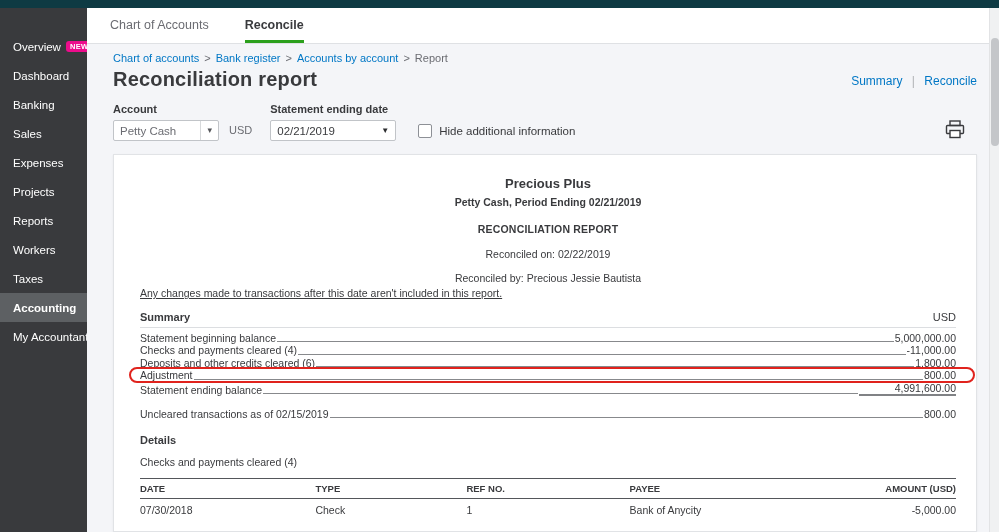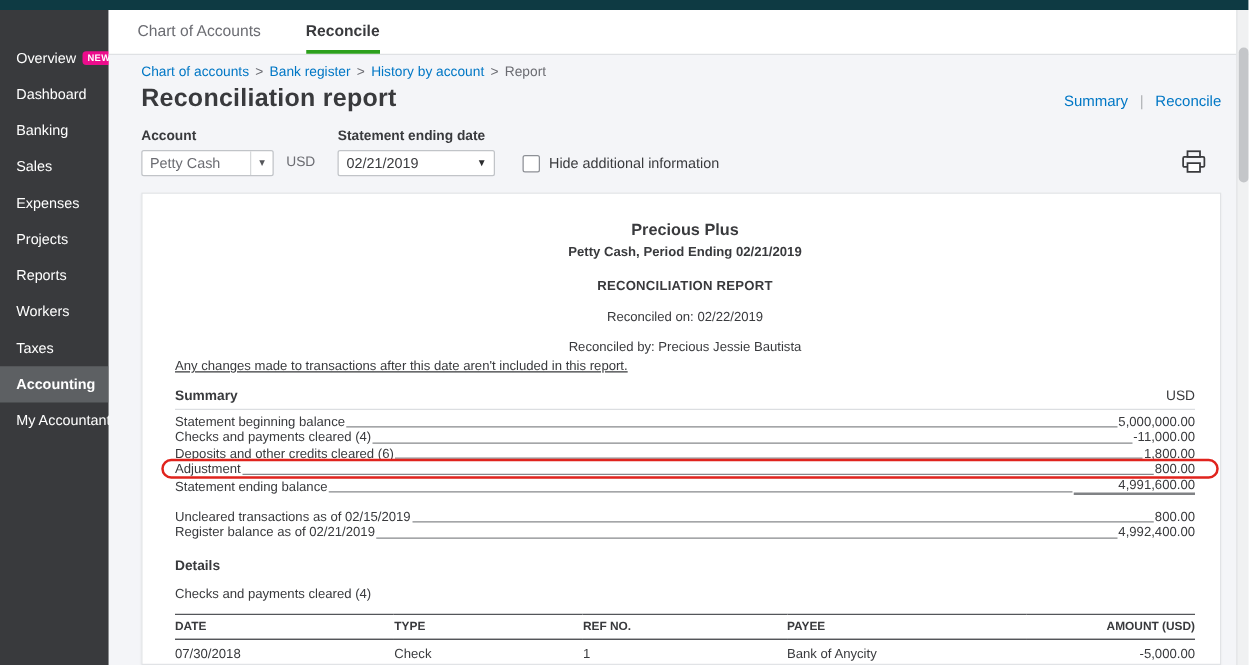--- a/index.html
+++ b/index.html
@@ -130,21 +130,21 @@
 
     <div class="main">
       <div class="tabbar">
         <div id="tabs" style="display:flex;align-items:stretch;">
             <div class="tab">Chart of Accounts</div>
             <div class="tab active">Reconcile</div>
           </div>
       </div>
 
       <div class="content">
-        <div class="breadcrumb" id="breadcrumb"><span class="crumb-link">Chart of accounts</span><span class="crumb-sep">&gt;</span><span class="crumb-link">Bank register</span><span class="crumb-sep">&gt;</span><span class="crumb-link">History by account</span><span class="crumb-sep">&gt;</span><span class="crumb-current">Report</span></div>
+        <div class="breadcrumb" id="breadcrumb"><span class="crumb-link">Chart of accounts</span><span class="crumb-sep">&gt;</span><span class="crumb-link">Bank register</span><span class="crumb-sep">&gt;</span><span class="crumb-link">Accounts by account</span><span class="crumb-sep">&gt;</span><span class="crumb-current">Report</span></div>
 
         <div class="title-row">
           <h1 class="page-title">Reconciliation report</h1>
           <div class="top-links">
             <a class="tlink">Summary</a>
             <span class="divider">|</span>
             <a class="tlink">Reconcile</a>
           </div>
         </div>
 
@@ -216,25 +216,20 @@
               <div class="summary-row">
                 <span class="s-label">Statement ending balance</span>
                 <span class="leader"></span>
                 <span class="s-amount total">4,991,600.00</span>
               </div>
               <div class="summary-gap"></div>
               <div class="summary-row">
                 <span class="s-label">Uncleared transactions as of 02/15/2019</span>
                 <span class="leader"></span>
                 <span class="s-amount">800.00</span>
-              </div>
-              <div class="summary-row">
-                <span class="s-label">Register balance as of 02/21/2019</span>
-                <span class="leader"></span>
-                <span class="s-amount">4,992,400.00</span>
               </div>
             </div>
 
           <div class="details-title">Details</div>
           <div class="details-sub">Checks and payments cleared (4)</div>
 
           <table class="details-table">
             <thead>
                 <tr id="details-head">
                   <th>DATE</th>

